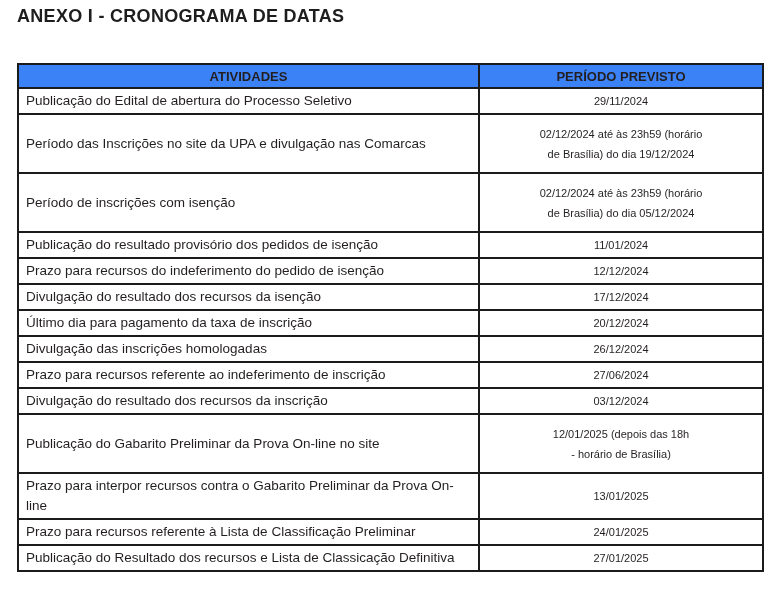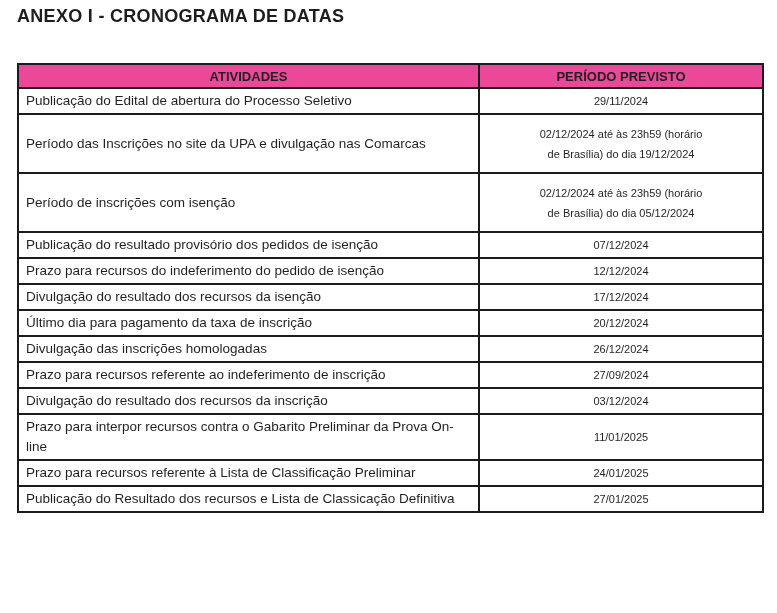--- a/index.html
+++ b/index.html
@@ -33,21 +33,21 @@
     border-collapse: collapse;
     table-layout: fixed;
   }
   table.schedule th,
   table.schedule td {
     border: 2px solid #1b1b1b;
     color: #231f20;
     vertical-align: middle;
   }
   table.schedule th {
-    background: #ec4899;
+    background: #3b82f6;
     font-size: 13px;
     font-weight: bold;
     text-align: center;
     height: 20px;
     padding: 1px 4px;
   }
   col.col-activity { width: 461px; }
   col.col-period  { width: 284px; }
   td.activity-cell {
     font-size: 13.5px;
@@ -103,49 +103,54 @@
         <td class="period-cell">02/12/2024 até às 23h59 (horário
 de Brasília) do dia 19/12/2024</td>
       </tr>
       <tr class="row-multi">
         <td class="activity-cell">Período de inscrições com isenção</td>
         <td class="period-cell">02/12/2024 até às 23h59 (horário
 de Brasília) do dia 05/12/2024</td>
       </tr>
       <tr class="row-single">
         <td class="activity-cell">Publicação do resultado provisório dos pedidos de isenção</td>
-        <td class="period-cell">07/12/2024</td>
+        <td class="period-cell">11/01/2024</td>
       </tr>
       <tr class="row-single">
         <td class="activity-cell">Prazo para recursos do indeferimento do pedido de isenção</td>
         <td class="period-cell">12/12/2024</td>
       </tr>
       <tr class="row-single">
         <td class="activity-cell">Divulgação do resultado dos recursos da isenção</td>
         <td class="period-cell">17/12/2024</td>
       </tr>
       <tr class="row-single">
         <td class="activity-cell">Último dia para pagamento da taxa de inscrição</td>
         <td class="period-cell">20/12/2024</td>
       </tr>
       <tr class="row-single">
         <td class="activity-cell">Divulgação das inscrições homologadas</td>
         <td class="period-cell">26/12/2024</td>
       </tr>
       <tr class="row-single">
         <td class="activity-cell">Prazo para recursos referente ao indeferimento de inscrição</td>
-        <td class="period-cell">27/09/2024</td>
+        <td class="period-cell">27/06/2024</td>
       </tr>
       <tr class="row-single">
         <td class="activity-cell">Divulgação do resultado dos recursos da inscrição</td>
         <td class="period-cell">03/12/2024</td>
       </tr>
+      <tr class="row-multi">
+        <td class="activity-cell">Publicação do Gabarito Preliminar da Prova On-line no site</td>
+        <td class="period-cell">12/01/2025 (depois das 18h
+- horário de Brasília)</td>
+      </tr>
       <tr class="row-single">
         <td class="activity-cell">Prazo para interpor recursos contra o Gabarito Preliminar da Prova On- line</td>
-        <td class="period-cell">11/01/2025</td>
+        <td class="period-cell">13/01/2025</td>
       </tr>
       <tr class="row-single">
         <td class="activity-cell">Prazo para recursos referente à Lista de Classificação Preliminar</td>
         <td class="period-cell">24/01/2025</td>
       </tr>
       <tr class="row-single">
         <td class="activity-cell">Publicação do Resultado dos recursos e Lista de Classicação Definitiva</td>
         <td class="period-cell">27/01/2025</td>
       </tr>
     </tbody>

